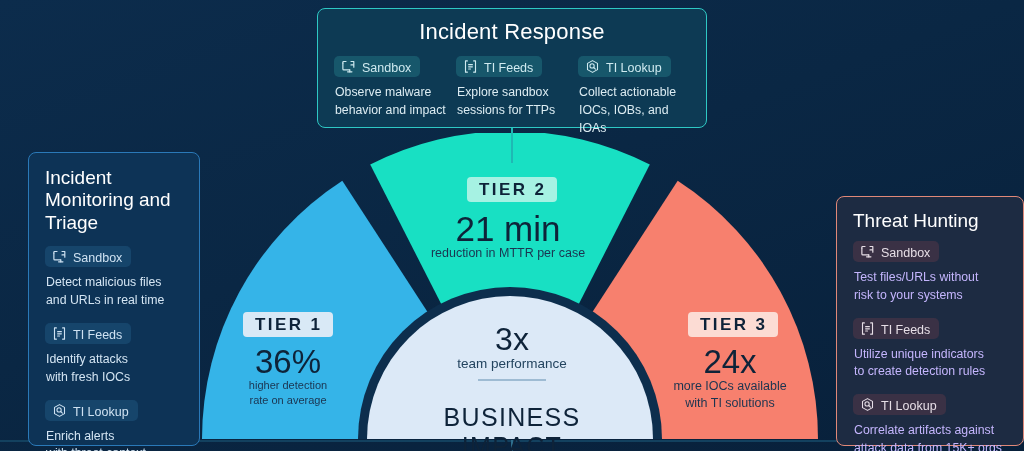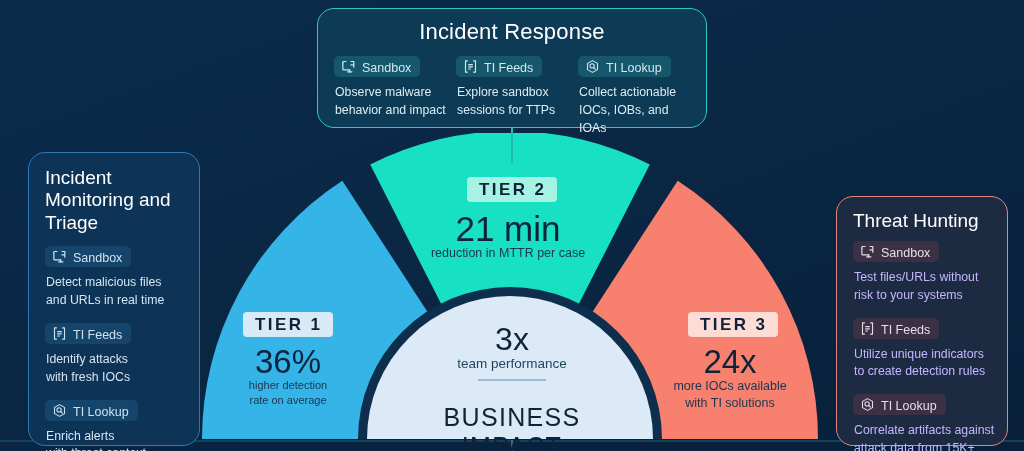--- a/index.html
+++ b/index.html
@@ -57,21 +57,21 @@
     left: 511px;
     top: 127px;
     width: 2px;
     height: 36px;
     background: #1fb8b4;
   }
 
   
   .card {
     position: absolute;
-    border-radius: 17px;
+    border-radius: 8px;
     border: 1.5px solid;
   }
 
   
   #card-ir {
     left: 317px;
     top: 8px;
     width: 390px;
     height: 120px;
     background: #0d3a54;
@@ -108,21 +108,21 @@
     font-size: 19px;
     font-weight: 400;
     line-height: 1.18;
     margin-bottom: 12px;
   }
 
   
   #card-th {
     left: 836px;
     top: 196px;
-    width: 172px;
+    width: 188px;
     height: 250px;
     background: #1d2b42;
     border-color: #e08878;
     padding: 13px 12px 0 16px;
   }
   #card-th .card-title {
     color: #ffffff;
     font-size: 19px;
     font-weight: 400;
     margin-bottom: 9px;

